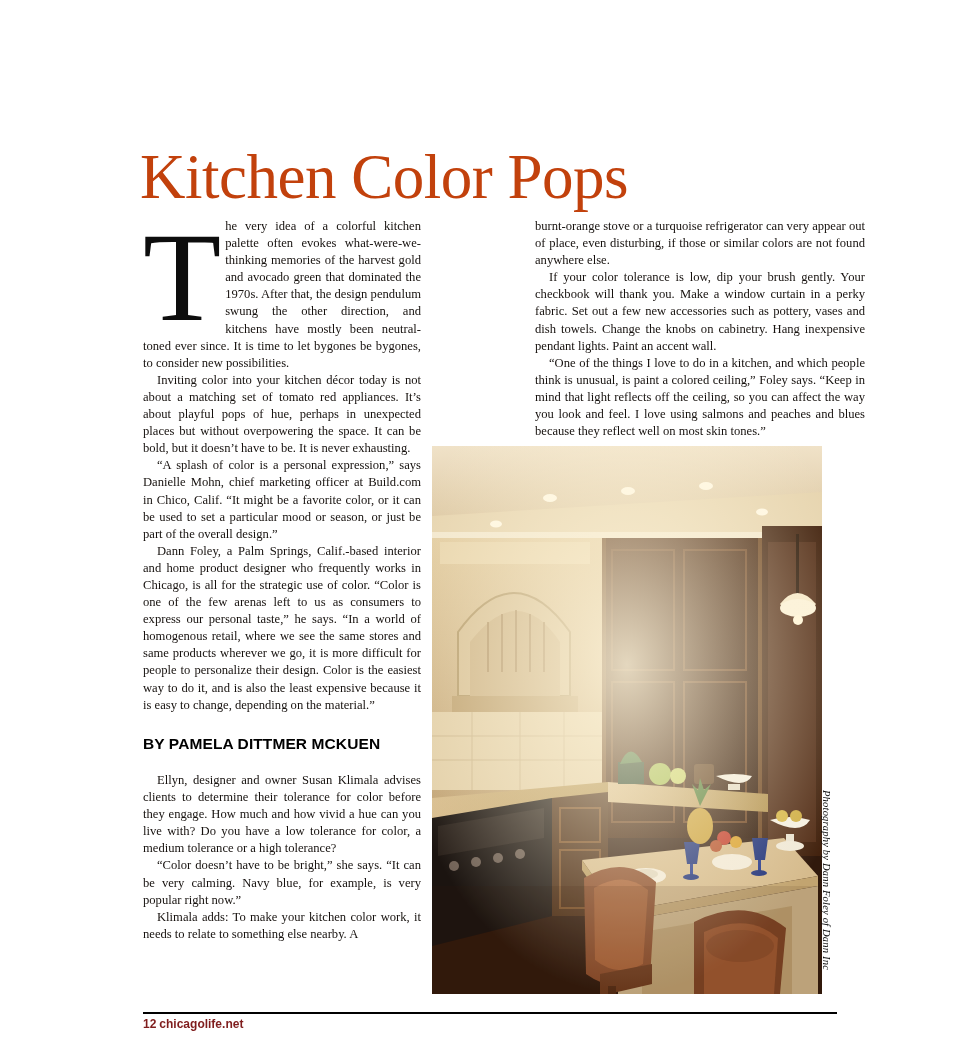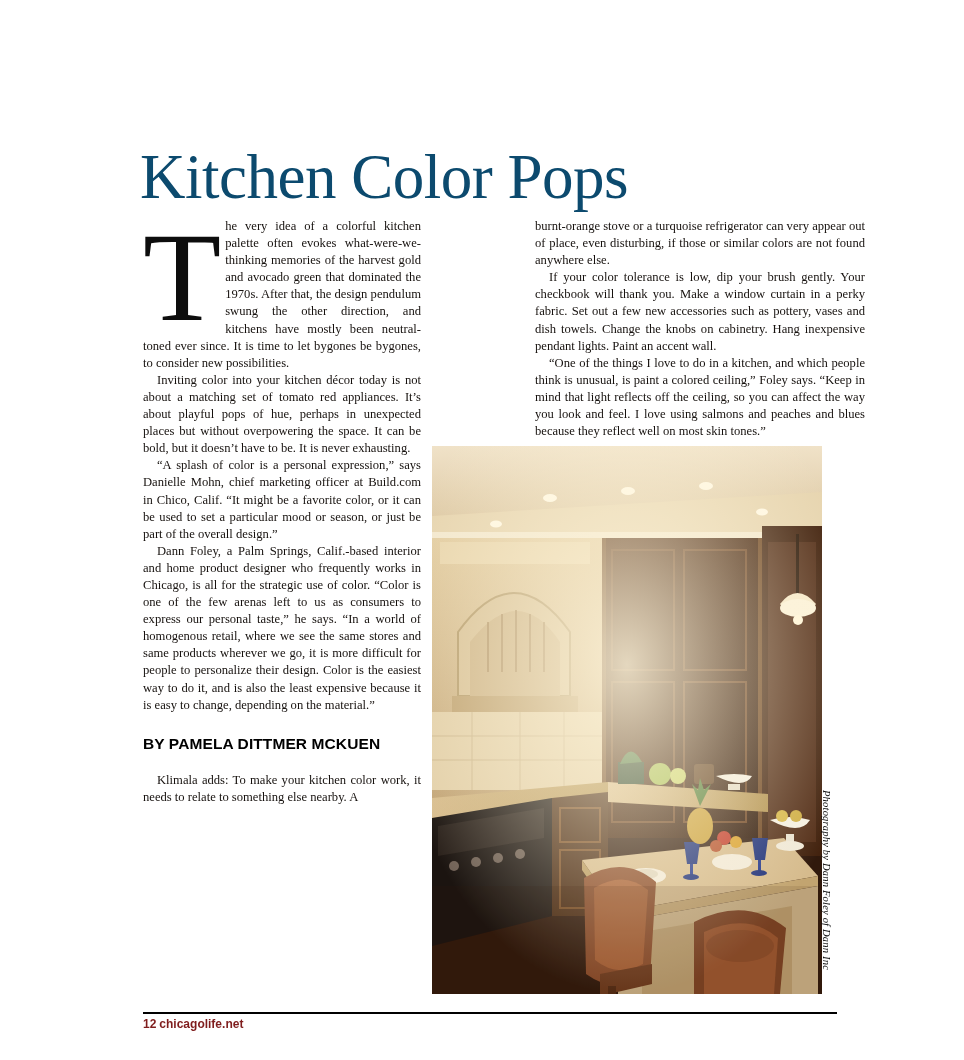--- a/index.html
+++ b/index.html
@@ -44,21 +44,21 @@
 
   
   .headline {
     position: absolute;
     left: 140px;
     top: 100px;
     font-family: "Liberation Serif", serif;
     font-size: 63px;
     line-height: 70px;
     letter-spacing: -0.5px;
-    color: #0c4a6e;
+    color: #c2410c;
     font-weight: normal;
   }
 
   
   .col {
     position: absolute;
     font-size: 12.6px;
     line-height: 17.1px;
     text-align: justify;
     color: #16110e;
@@ -179,20 +179,22 @@
       <p>he very idea of a colorful kitchen palette often evokes what-were-we-thinking memories of the harvest gold and avocado green that dominated the 1970s. After that, the design pendulum swung the other direction, and kitchens have mostly been neutral-toned ever since. It is time to let bygones be bygones, to consider new possibilities.</p>
     </div>
     <p>Inviting color into your kitchen décor today is not about a matching set of tomato red appliances. It’s about playful pops of hue, perhaps in unexpected places but without overpowering the space. It can be bold, but it doesn’t have to be. It is never exhausting.</p>
     <p>“A splash of color is a personal expression,” says Danielle Mohn, chief marketing officer at Build.com in Chico, Calif. “It might be a favorite color, or it can be used to set a particular mood or season, or just be part of the overall design.”</p>
     <p>Dann Foley, a Palm Springs, Calif.-based interior and home product designer who frequently works in Chicago, is all for the strategic use of color. “Color is one of the few arenas left to us as consumers to express our personal taste,” he says. “In a world of homogenous retail, where we see the same stores and same products wherever we go, it is more difficult for people to personalize their design. Color is the easiest way to do it, and is also the least expensive because it is easy to change, depending on the material.”</p>
   </div>
 
   <div class="byline">BY PAMELA DITTMER MCKUEN</div>
 
   <div class="col col-left-lower">
+    <p>Ellyn, designer and owner Susan Klimala advises clients to determine their tolerance for color before they engage. How much and how vivid a hue can you live with? Do you have a low tolerance for color, a medium tolerance or a high tolerance?</p>
+    <p>“Color doesn’t have to be bright,” she says. “It can be very calming. Navy blue, for example, is very popular right now.”</p>
     <p>Klimala adds: To make your kitchen color work, it needs to relate to something else nearby. A</p>
   </div>
 
   <div class="col col-right">
     <p class="noindent">burnt-orange stove or a turquoise refrigerator can very appear out of place, even disturbing, if those or similar colors are not found anywhere else.</p>
     <p>If your color tolerance is low, dip your brush gently. Your checkbook will thank you. Make a window curtain in a perky fabric. Set out a few new accessories such as pottery, vases and dish towels. Change the knobs on cabinetry. Hang inexpensive pendant lights. Paint an accent wall.</p>
     <p>“One of the things I love to do in a kitchen, and which people think is unusual, is paint a colored ceiling,” Foley says. “Keep in mind that light reflects off the ceiling, so you can affect the way you look and feel. I love using salmons and peaches and blues because they reflect well on most skin tones.”</p>
   </div>
 
   <div class="photo">

